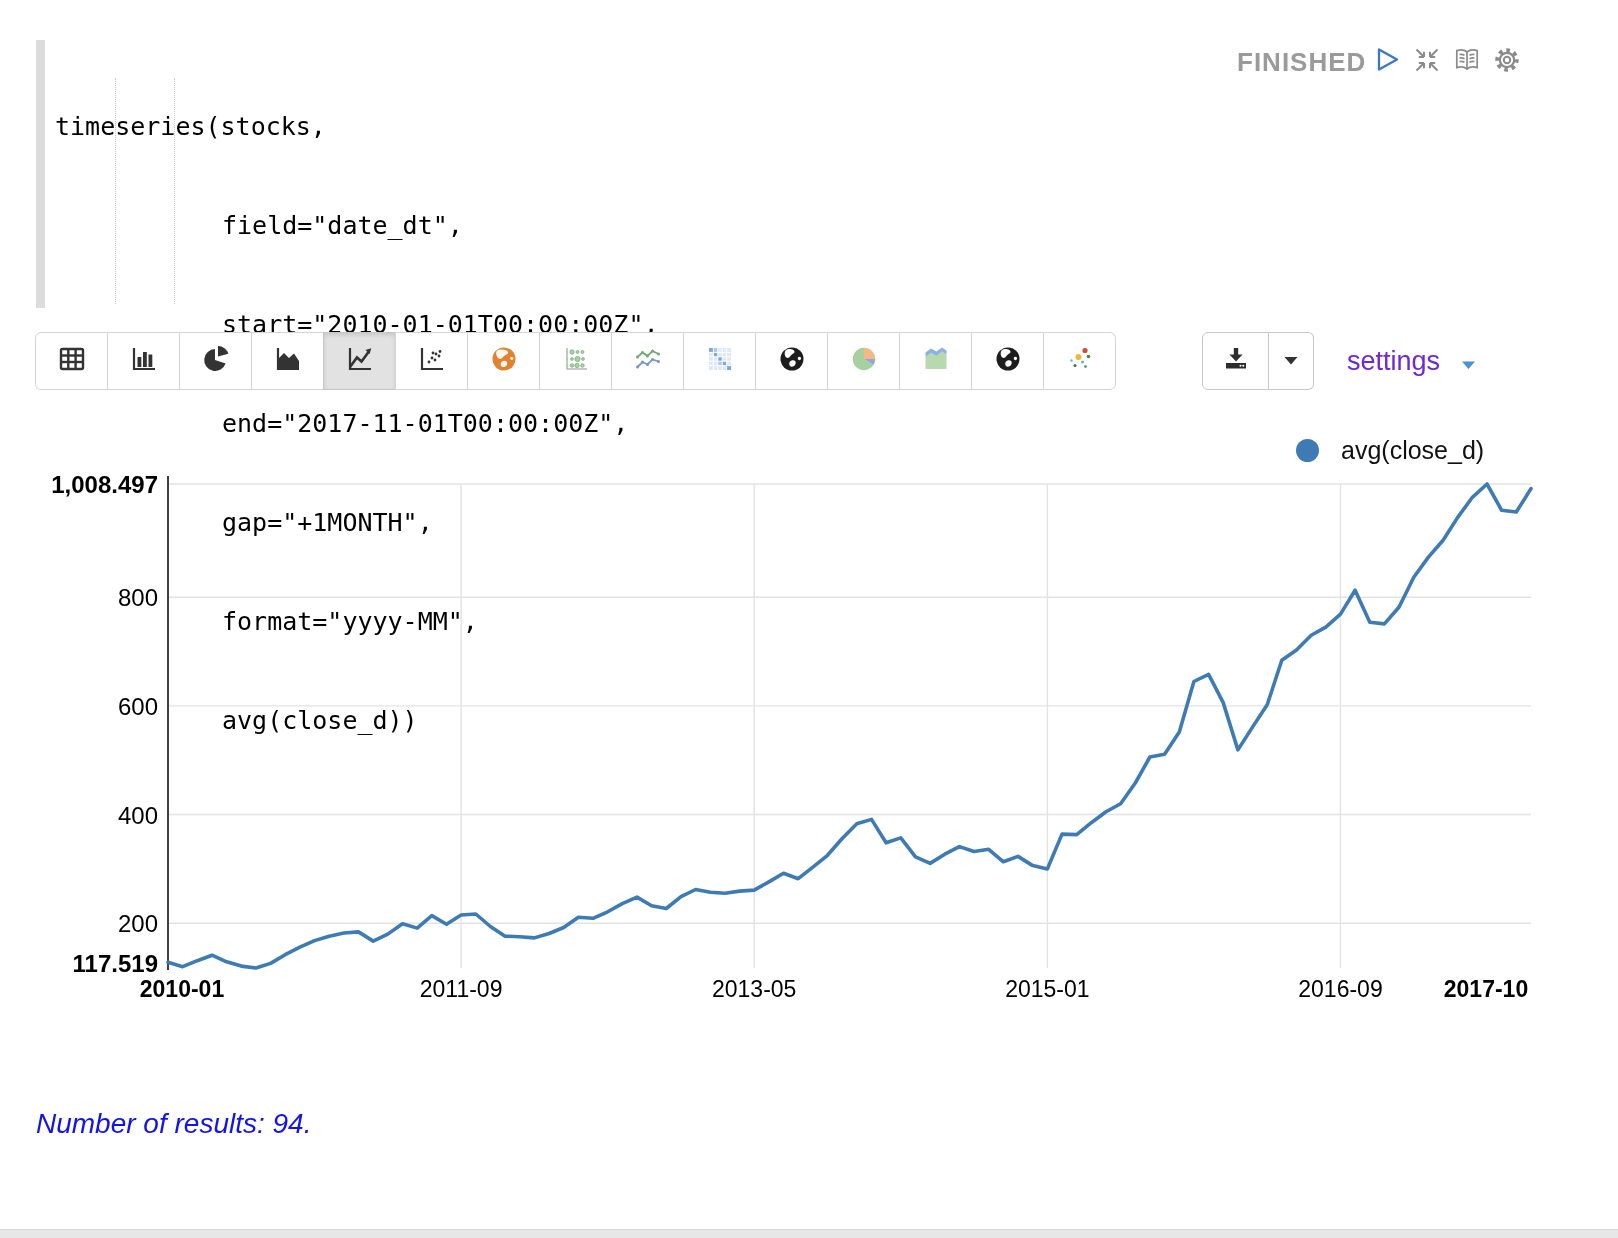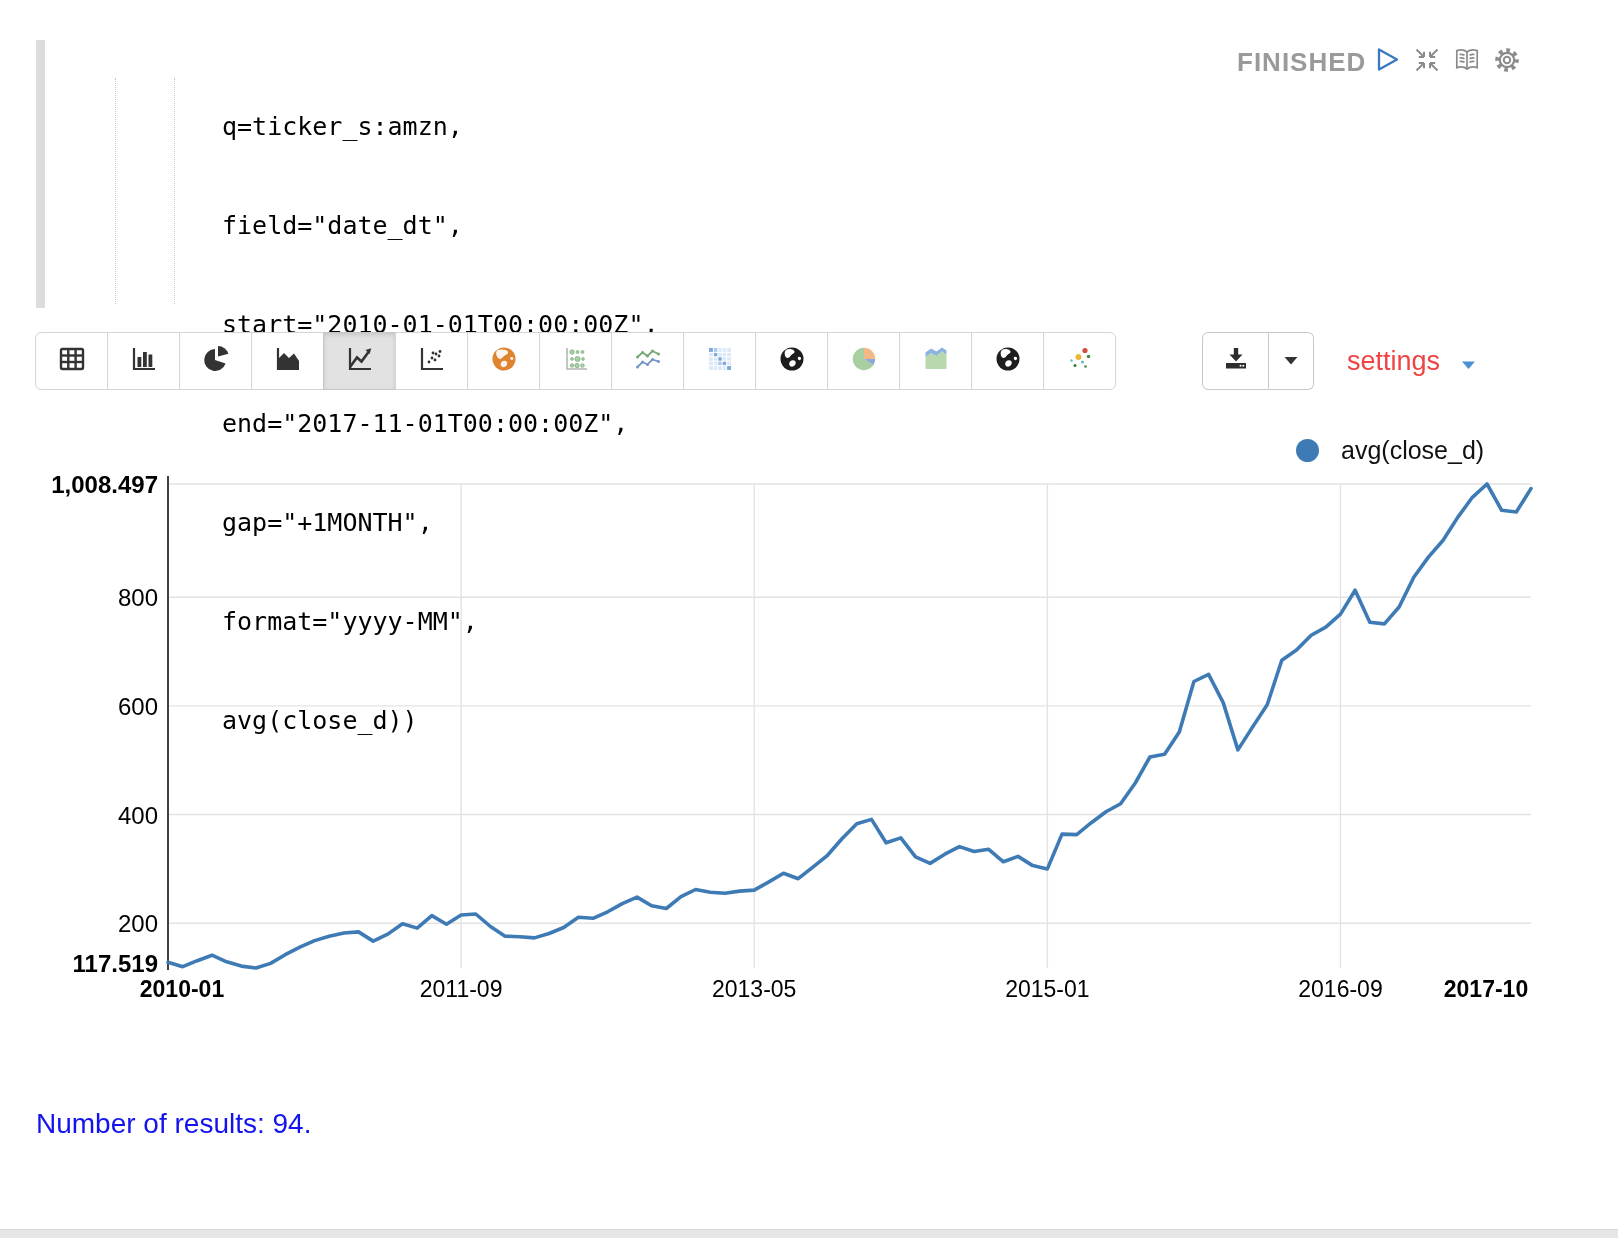--- a/index.html
+++ b/index.html
@@ -25,53 +25,53 @@
             display:flex;align-items:center;justify-content:center;box-sizing:border-box;cursor:pointer;}
   .tool-btn:first-child{border-radius:6px 0 0 6px;margin-left:0;}
   .tool-btn:last-child{border-radius:0 6px 6px 0;}
   .tool-btn.selected{background:#e2e2e2;box-shadow:inset 0 2px 4px rgba(0,0,0,.12);border-color:#c7c7c7;}
 
   .dl-group{position:absolute;left:1202px;top:332px;height:58px;display:flex;}
   .dl-btn{width:67px;height:58px;background:#fff;border:1px solid #c8c8c8;box-sizing:border-box;
           border-radius:6px 0 0 6px;display:flex;align-items:center;justify-content:center;cursor:pointer;}
   .dl-caret{width:45px;height:58px;background:#fff;border:1px solid #c8c8c8;border-left:none;box-sizing:border-box;
           border-radius:0 6px 6px 0;display:flex;align-items:center;justify-content:center;cursor:pointer;}
-  .settings-link{position:absolute;left:1347px;top:346px;font-size:27px;color:#ef4444;cursor:pointer;
+  .settings-link{position:absolute;left:1347px;top:346px;font-size:27px;color:#6d28d9;cursor:pointer;
                  display:flex;align-items:center;gap:21px;}
 
   
   .legend{position:absolute;left:1296px;top:436px;display:flex;align-items:center;gap:22px;cursor:pointer;}
   .legend-dot{width:23px;height:23px;border-radius:50%;background:#3e7bb5;}
   .legend-label{font-size:25px;color:#111;}
 
   
   #chart-svg{position:absolute;left:0;top:0;width:1618px;height:1238px;}
   #chart-svg .grid{stroke:#e3e3e3;stroke-width:1.4;}
   #chart-svg .axis{stroke:#404040;stroke-width:2;}
   #chart-svg text{font-family:"Liberation Sans",sans-serif;fill:#000;}
   #chart-svg .ylab{font-size:24px;text-anchor:end;}
   #chart-svg .xlab{font-size:23px;text-anchor:middle;}
   #chart-svg .bold{font-weight:bold;}
   #chart-svg .series{fill:none;stroke-width:3.6;stroke-linejoin:round;stroke-linecap:round;}
 
   
-  .results-line{position:absolute;left:36px;top:1108px;font-size:28px;color:#1313ee;}
+  .results-line{position:absolute;left:36px;top:1108px;font-size:28px;color:#1313ee;font-style:italic;}
   .footer-line{position:absolute;left:36px;top:1178px;font-size:21px;color:#9e9e9e;}
   .bottom-strip{position:absolute;left:0;top:1229px;width:100%;height:9px;background:#e7e7e7;border-top:1px solid #d8d8d8;}
 </style>
 </head>
 <body>
 
 <div id="page">
 
   <div class="code-gutter"></div>
   <div class="indent-guide" id="guide1"></div>
   <div class="indent-guide" id="guide2"></div>
   <div class="code-block">
-    <div class="code-line cont">q=ticker_s:amzn,</div>
+    <div class="code-line">timeseries(stocks,</div>
     <div class="code-line cont">field="date_dt",</div>
     <div class="code-line cont">start="2010-01-01T00:00:00Z",</div>
     <div class="code-line cont">end="2017-11-01T00:00:00Z",</div>
     <div class="code-line cont">gap="+1MONTH",</div>
     <div class="code-line cont">format="yyyy-MM",</div>
     <div class="code-line cont">avg(close_d))</div>
   </div>
 
   <div class="status-label">FINISHED</div>
   <div class="status-icons">

